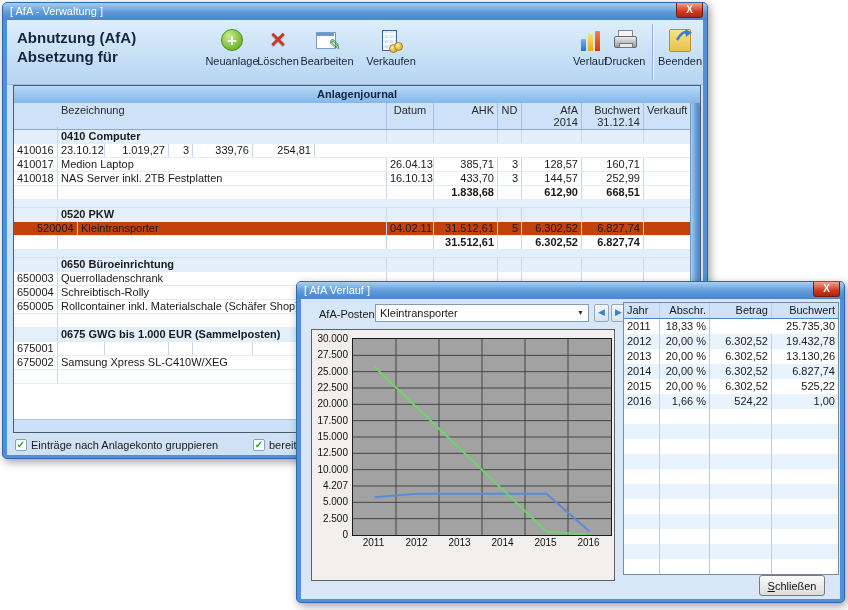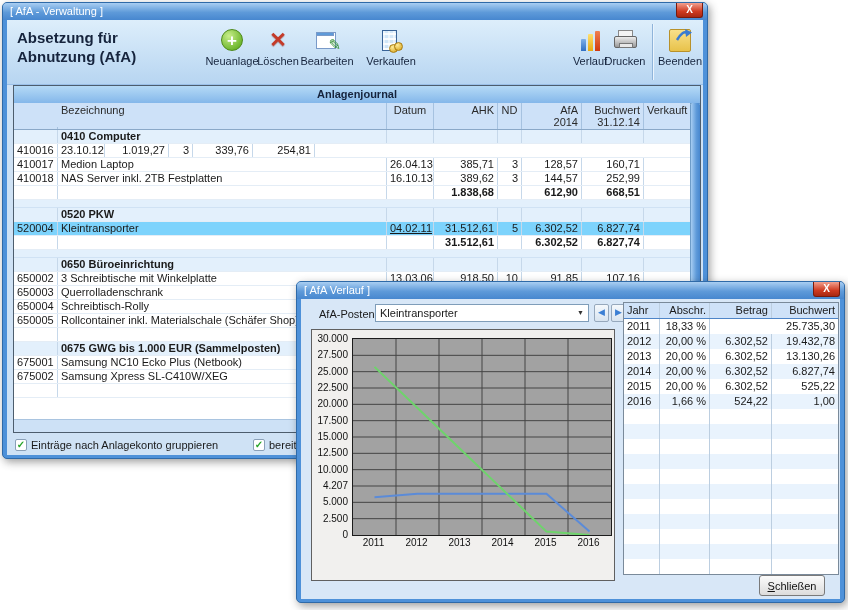--- a/index.html
+++ b/index.html
@@ -61,21 +61,21 @@
   .j-caption{height:17px;background:linear-gradient(180deg,#b5daf6,#84b7ea);
        border-bottom:1px solid #6d9cc8;font-weight:bold;text-align:center;line-height:16px;color:#16243d;}
   .j-header{position:absolute;left:0;top:17px;right:10px;height:27px;display:flex;
        background:#cde1f8;border-bottom:1px solid #8aa8c8;box-sizing:border-box;}
   .j-header .jc{border-right:1px solid #a6c2e0;font-size:11px;line-height:12px;white-space:pre-line;
        padding:1px 3px;color:#2a2a2a;}
   .j-body{position:absolute;left:0;top:44px;bottom:0;right:10px;display:flex;flex-direction:column;overflow:hidden;}
   .jrow{display:flex;flex-shrink:0;height:14px;box-sizing:border-box;border-bottom:1px solid #e4edf6;background:#fff;}
   .jrow.group{background:#e3f0fc;font-weight:bold;}
   .jrow.sum{font-weight:bold;}
-  .jrow.sel{background:#7dd3fc;}
+  .jrow.sel{background:#c2410c;padding-left:20px;}
   .jrow.spacer{height:8px;background:#e3f0fc;border-bottom:1px solid #d0e2f4;}
   .jrow.filler{flex:1 1 auto;border-bottom:none;}
   .jrow.footer{height:13px;background:#cde1f6;border-top:1px solid #a9c4e0;border-bottom:none;}
   .jc{box-sizing:border-box;padding:0 3px;line-height:13px;white-space:nowrap;overflow:hidden;
       border-right:1px solid #c6d8ea;}
   .jc:last-child{border-right:none;}
   .jc.fx{flex:1 1 auto;}
   .j-scroll{position:absolute;top:17px;right:0;bottom:0;width:10px;
       background:linear-gradient(90deg,#a6cdf2,#5e9ad9 60%,#4787cf);border-left:1px solid #6d9cc8;box-sizing:border-box;border-radius:2px;}
   .cbrow{position:absolute;top:419px;display:flex;align-items:center;gap:4px;font-size:11px;color:#1a1a1a;}
@@ -118,22 +118,22 @@
 <body>
 
 <div id="main-window" class="win" style="left:2px;top:2px;width:706px;height:457px;">
   <div class="titlebar">
     <span>[ AfA - Verwaltung ]</span>
     <div class="close-btn">X</div>
   </div>
   <div class="win-body" style="height:435px;">
     <div class="toolbar">
       <div class="app-title">
+        <div>Abnutzung (AfA)</div>
         <div>Absetzung für</div>
-        <div>Abnutzung (AfA)</div>
       </div>
       <div class="tool-btn" style="left:197px;width:56px;">
         <div class="tic">
             <span class="ic-plus">+</span>
           </div>
         <span class="tool-label">Neuanlage</span>
       </div>
       <div class="tool-btn" style="left:250px;width:42px;">
         <div class="tic">
             <span class="ic-x">✕</span>
@@ -236,21 +236,21 @@
             <div class="jc" style="width: 64px; text-align: right;">385,71</div>
             <div class="jc" style="width: 24px; text-align: right;">3</div>
             <div class="jc" style="width: 60px; text-align: right;">128,57</div>
             <div class="jc" style="width: 62px; text-align: right;">160,71</div>
             <div class="jc" style="width: 46px; text-align: left;"></div>
           </div>
           <div class="jrow item">
             <div class="jc" style="width: 44px; text-align: left;">410018</div>
             <div class="jc fx" style="text-align: left;">NAS Server inkl. 2TB Festplatten</div>
             <div class="jc" style="width: 47px; text-align: left;">16.10.13</div>
-            <div class="jc" style="width: 64px; text-align: right;">389,62</div>
+            <div class="jc" style="width: 64px; text-align: right;">433,70</div>
             <div class="jc" style="width: 24px; text-align: right;">3</div>
             <div class="jc" style="width: 60px; text-align: right;">144,57</div>
             <div class="jc" style="width: 62px; text-align: right;">252,99</div>
             <div class="jc" style="width: 46px; text-align: left;"></div>
           </div>
           <div class="jrow sum">
             <div class="jc" style="width: 44px; text-align: left;"></div>
             <div class="jc fx" style="text-align: left;"></div>
             <div class="jc" style="width: 47px; text-align: left;"></div>
             <div class="jc" style="width: 64px; text-align: right;">1.838,68</div>
@@ -266,21 +266,21 @@
             <div class="jc" style="width: 47px; text-align: left;"></div>
             <div class="jc" style="width: 64px; text-align: right;"></div>
             <div class="jc" style="width: 24px; text-align: right;"></div>
             <div class="jc" style="width: 60px; text-align: right;"></div>
             <div class="jc" style="width: 62px; text-align: right;"></div>
             <div class="jc" style="width: 46px; text-align: left;"></div>
           </div>
           <div class="jrow item sel">
             <div class="jc" style="width: 44px; text-align: left;">520004</div>
             <div class="jc fx" style="text-align: left;">Kleintransporter</div>
-            <div class="jc" style="width: 47px; text-align: center; text-decoration: underline;">04.02.11</div>
+            <div class="jc" style="width: 47px; text-align: center;">04.02.11</div>
             <div class="jc" style="width: 64px; text-align: right;">31.512,61</div>
             <div class="jc" style="width: 24px; text-align: right;">5</div>
             <div class="jc" style="width: 60px; text-align: right;">6.302,52</div>
             <div class="jc" style="width: 62px; text-align: right;">6.827,74</div>
             <div class="jc" style="width: 46px; text-align: left;"></div>
           </div>
           <div class="jrow sum">
             <div class="jc" style="width: 44px; text-align: left;"></div>
             <div class="jc fx" style="text-align: left;"></div>
             <div class="jc" style="width: 47px; text-align: left;"></div>
@@ -295,30 +295,20 @@
             <div class="jc" style="width: 44px; text-align: left;"></div>
             <div class="jc fx" style="text-align: left;">0650 Büroeinrichtung</div>
             <div class="jc" style="width: 47px; text-align: left;"></div>
             <div class="jc" style="width: 64px; text-align: right;"></div>
             <div class="jc" style="width: 24px; text-align: right;"></div>
             <div class="jc" style="width: 60px; text-align: right;"></div>
             <div class="jc" style="width: 62px; text-align: right;"></div>
             <div class="jc" style="width: 46px; text-align: left;"></div>
           </div>
           <div class="jrow item">
-            <div class="jc" style="width: 44px; text-align: left;">650002</div>
-            <div class="jc fx" style="text-align: left;">3 Schreibtische mit Winkelplatte</div>
-            <div class="jc" style="width: 47px; text-align: left;">13.03.06</div>
-            <div class="jc" style="width: 64px; text-align: right;">918,50</div>
-            <div class="jc" style="width: 24px; text-align: right;">10</div>
-            <div class="jc" style="width: 60px; text-align: right;">91,85</div>
-            <div class="jc" style="width: 62px; text-align: right;">107,16</div>
-            <div class="jc" style="width: 46px; text-align: left;"></div>
-          </div>
-          <div class="jrow item">
             <div class="jc" style="width: 44px; text-align: left;">650003</div>
             <div class="jc fx" style="text-align: left;">Querrolladenschrank</div>
             <div class="jc" style="width: 47px; text-align: left;"></div>
             <div class="jc" style="width: 64px; text-align: right;"></div>
             <div class="jc" style="width: 24px; text-align: right;"></div>
             <div class="jc" style="width: 60px; text-align: right;"></div>
             <div class="jc" style="width: 62px; text-align: right;"></div>
             <div class="jc" style="width: 46px; text-align: left;"></div>
           </div>
           <div class="jrow item">
@@ -356,21 +346,20 @@
             <div class="jc fx" style="text-align: left;">0675 GWG bis 1.000 EUR (Sammelposten)</div>
             <div class="jc" style="width: 47px; text-align: left;"></div>
             <div class="jc" style="width: 64px; text-align: right;"></div>
             <div class="jc" style="width: 24px; text-align: right;"></div>
             <div class="jc" style="width: 60px; text-align: right;"></div>
             <div class="jc" style="width: 62px; text-align: right;"></div>
             <div class="jc" style="width: 46px; text-align: left;"></div>
           </div>
           <div class="jrow item">
             <div class="jc" style="width: 44px; text-align: left;">675001</div>
-            <div class="jc fx" style="text-align: left;">Samsung NC10 Ecko Plus (Netbook)</div>
             <div class="jc" style="width: 47px; text-align: left;"></div>
             <div class="jc" style="width: 64px; text-align: right;"></div>
             <div class="jc" style="width: 24px; text-align: right;"></div>
             <div class="jc" style="width: 60px; text-align: right;"></div>
             <div class="jc" style="width: 62px; text-align: right;"></div>
             <div class="jc" style="width: 46px; text-align: left;"></div>
           </div>
           <div class="jrow item">
             <div class="jc" style="width: 44px; text-align: left;">675002</div>
             <div class="jc fx" style="text-align: left;">Samsung Xpress SL-C410W/XEG</div>

